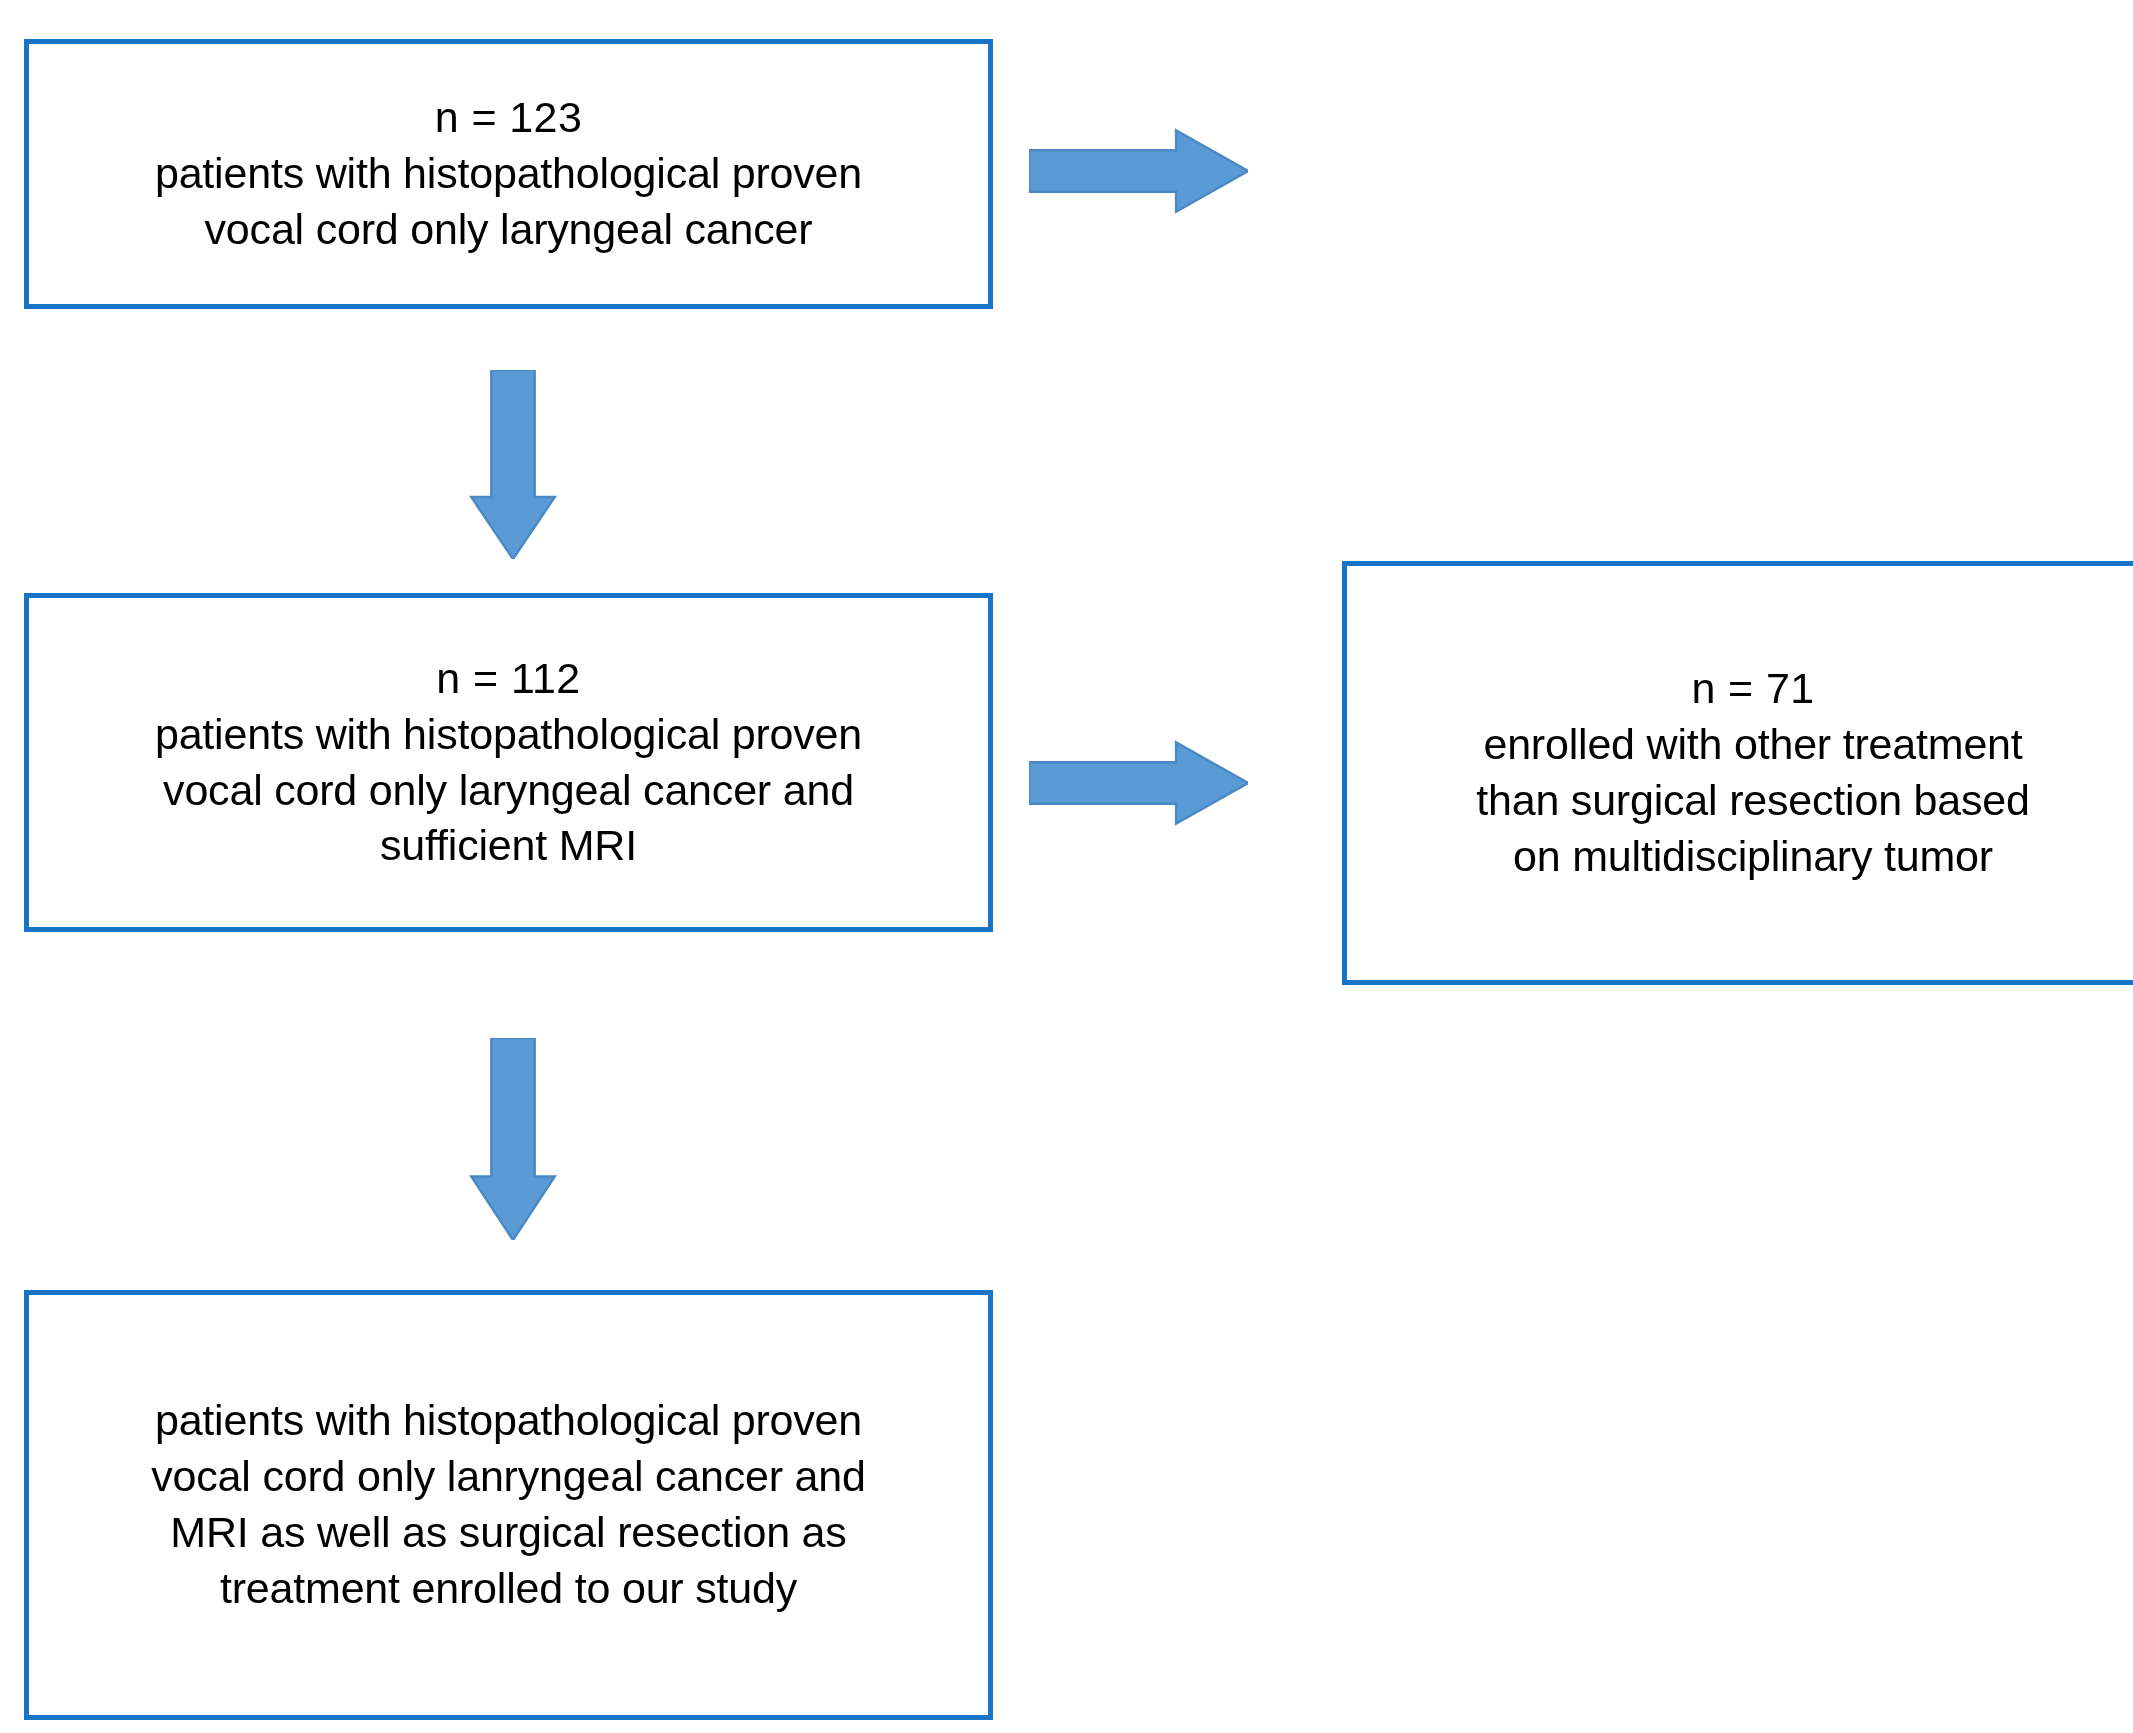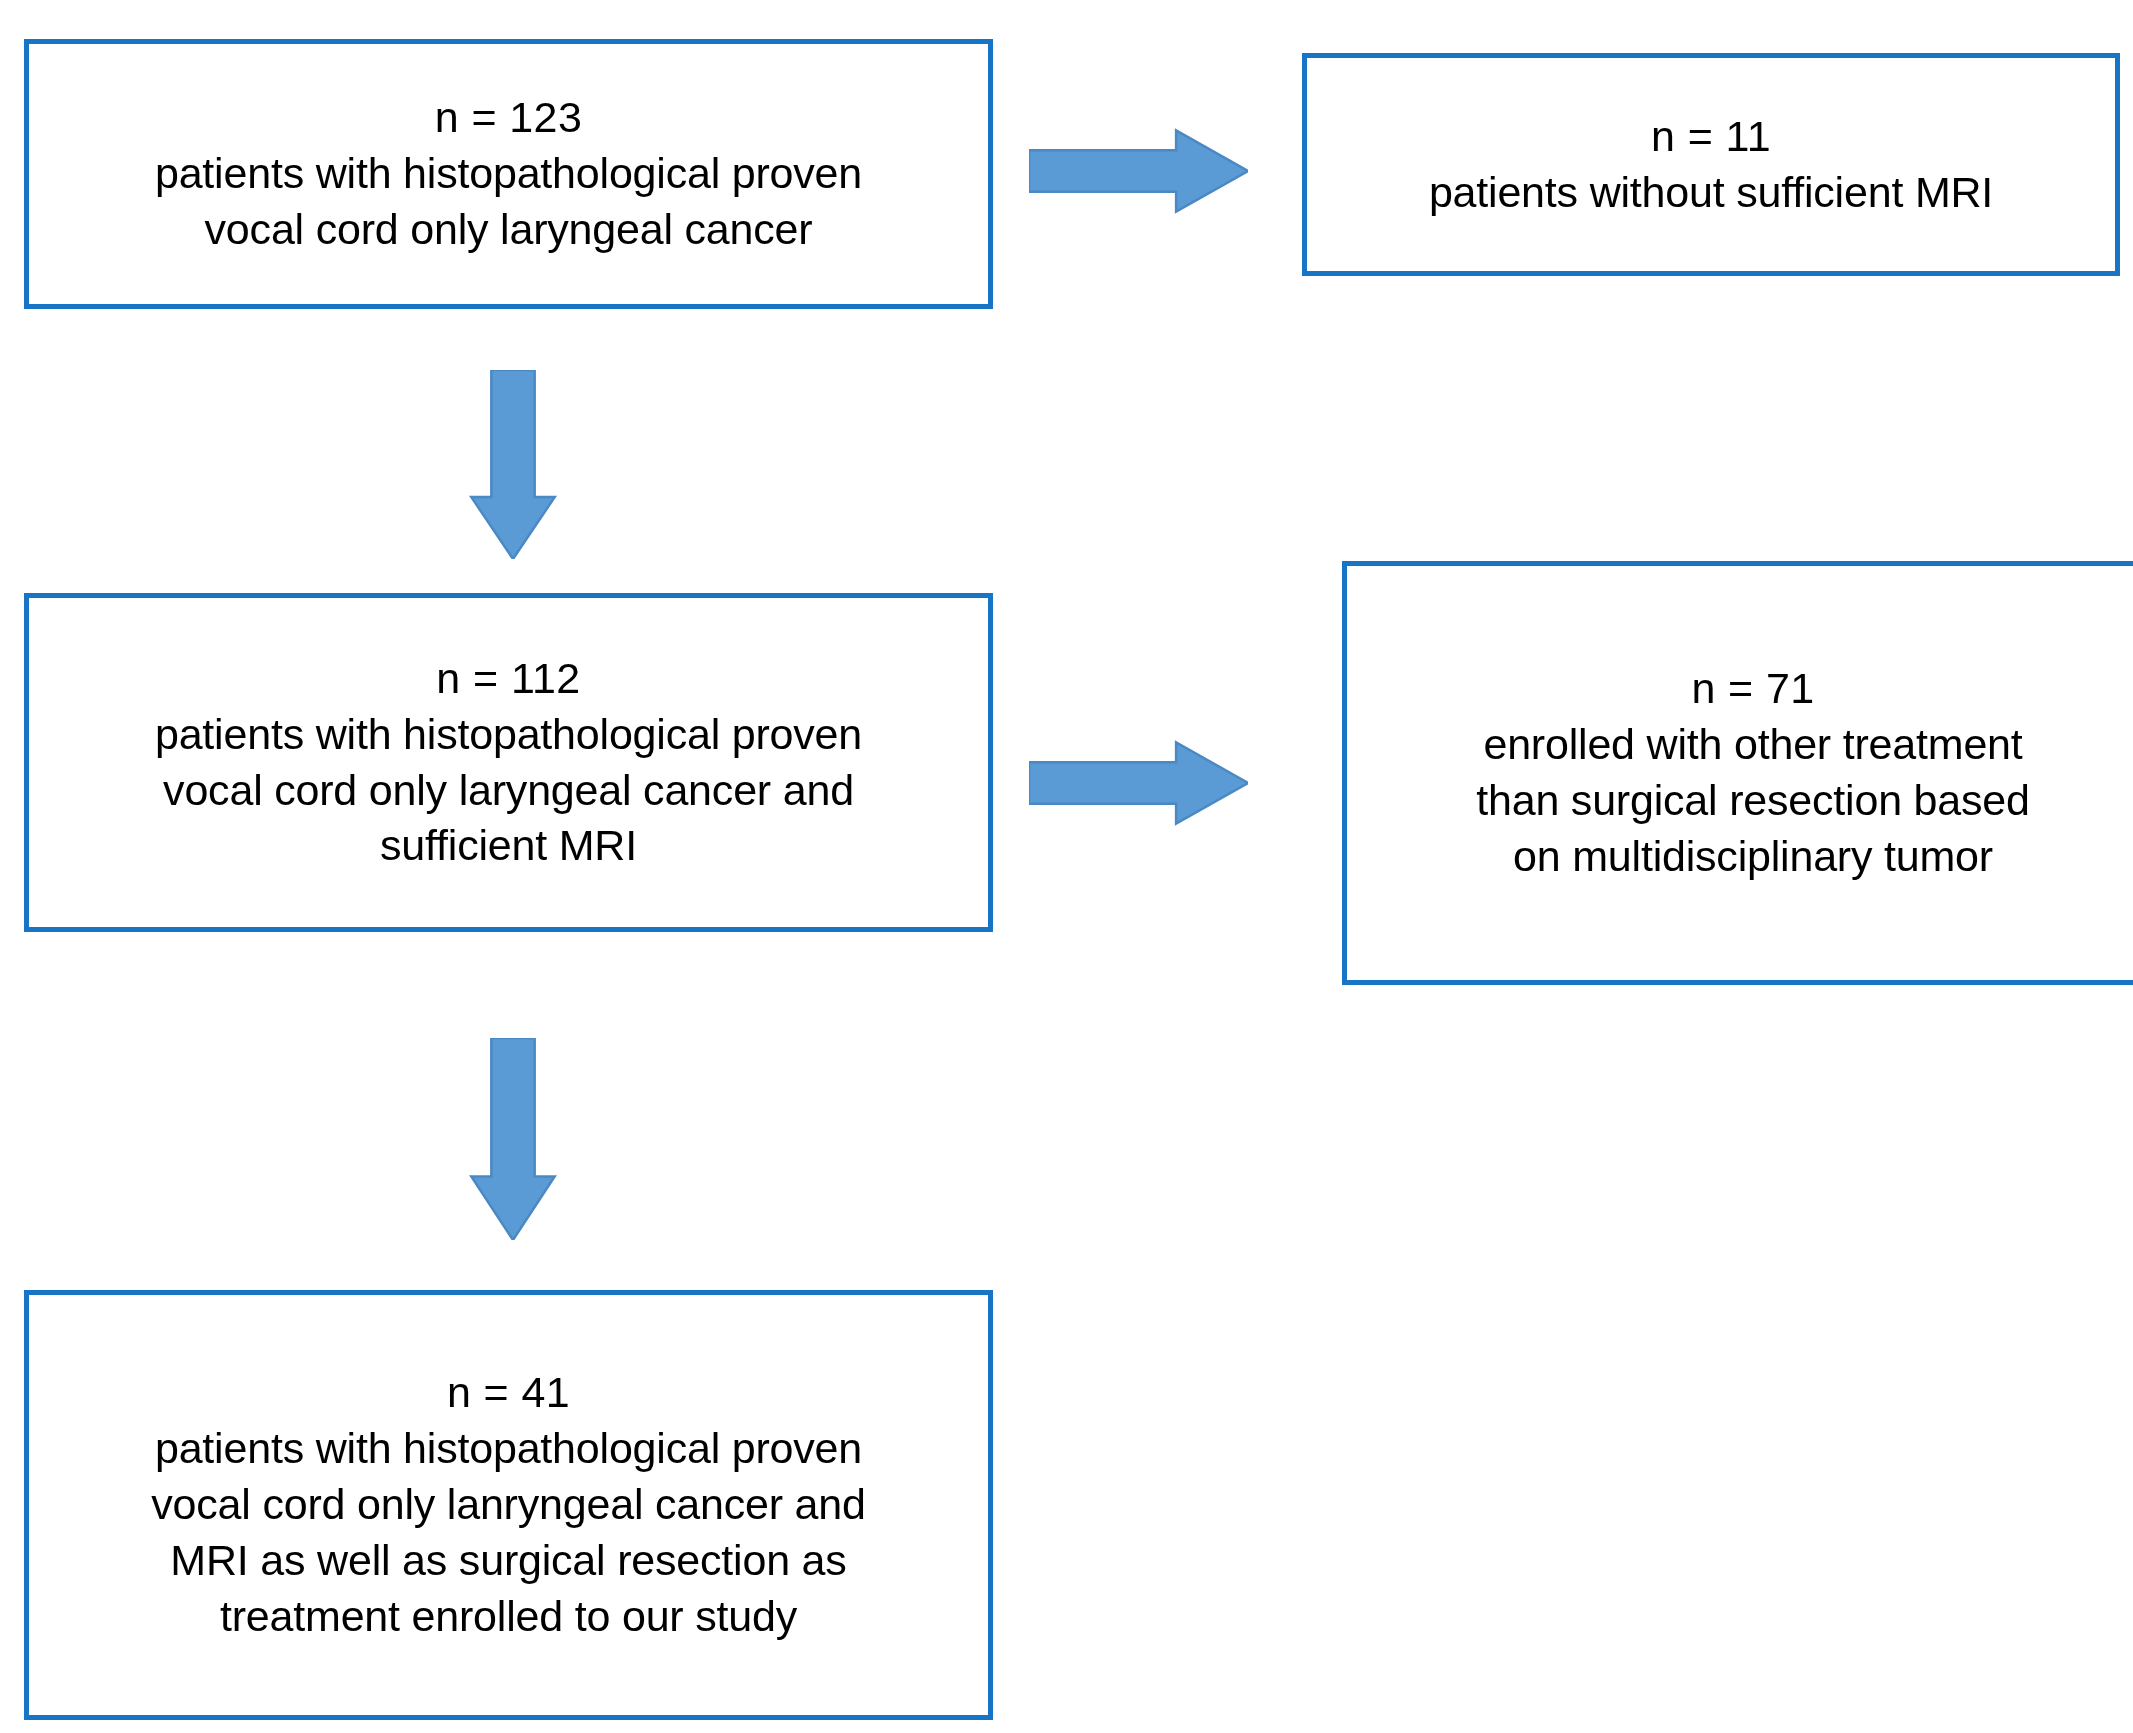--- a/index.html
+++ b/index.html
@@ -66,24 +66,20 @@
     <span class="node-line">patients with histopathological proven</span>
     <span class="node-line">vocal cord only laryngeal cancer</span>
   </div>
 
   <div class="arrow" id="arrow-screened-to-excl-mri">
     <svg viewBox="0 0 262 106" preserveAspectRatio="none">
       <polygon points="0,28 176,28 176,4 262,53 176,102 176,78 0,78" fill="#5b9bd5" stroke="#4a89c4" stroke-width="3"></polygon>
     </svg>
   </div>
 
-  <div class="node-box" id="box-excl-mri">
-    <span class="node-line count">n = 11</span>
-    <span class="node-line">patients without sufficient MRI</span>
-  </div>
 
   <div class="arrow" id="arrow-screened-to-eligible">
     <svg viewBox="0 0 108 226" preserveAspectRatio="none">
       <polygon points="28,0 80,0 80,152 104,152 54,226 4,152 28,152" fill="#5b9bd5" stroke="#4a89c4" stroke-width="3"></polygon>
     </svg>
   </div>
 
   <div class="node-box" id="box-eligible">
     <span class="node-line count">n = 112</span>
     <span class="node-line">patients with histopathological proven</span>
@@ -104,21 +100,20 @@
     <span class="node-line">on multidisciplinary tumor</span>
   </div>
 
   <div class="arrow" id="arrow-eligible-to-enrolled">
     <svg viewBox="0 0 108 242" preserveAspectRatio="none">
       <polygon points="28,0 80,0 80,166 104,166 54,242 4,166 28,166" fill="#5b9bd5" stroke="#4a89c4" stroke-width="3"></polygon>
     </svg>
   </div>
 
   <div class="node-box" id="box-enrolled">
-    <span class="node-line count">n = 41</span>
     <span class="node-line">patients with histopathological proven</span>
     <span class="node-line">vocal cord only lanryngeal cancer and</span>
     <span class="node-line">MRI as well as surgical resection as</span>
     <span class="node-line">treatment enrolled to our study</span>
   </div>
 
 </div>
 
 
 </body></html>

